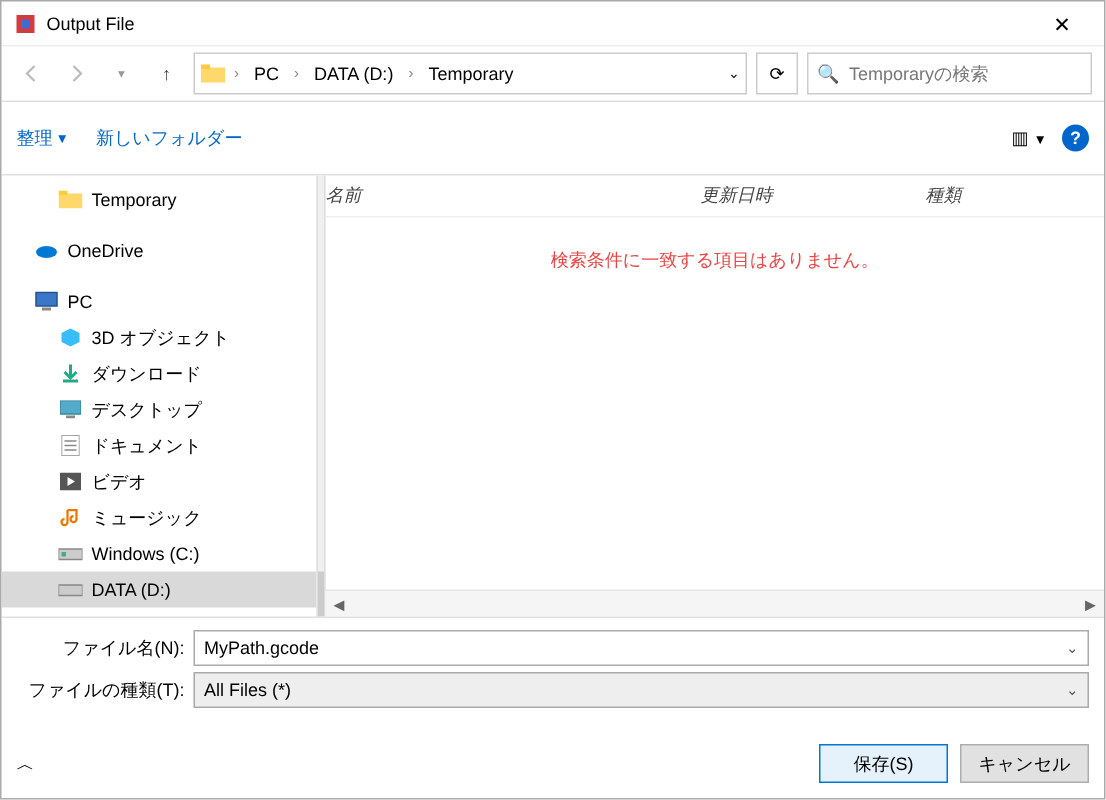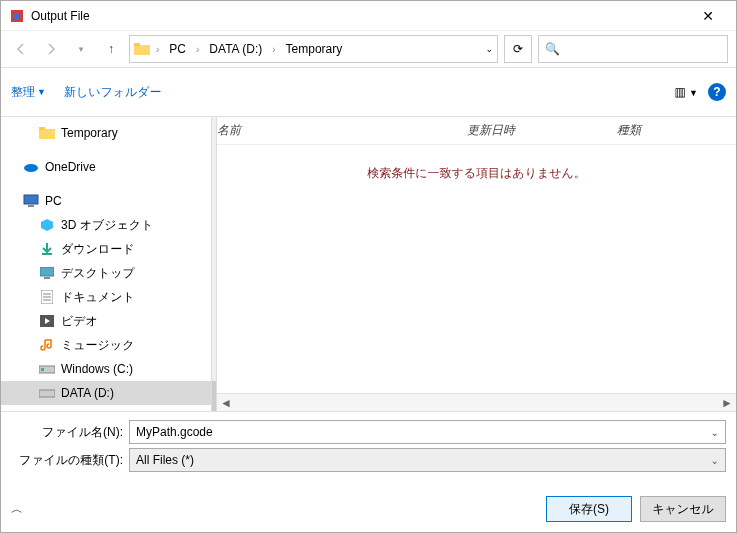--- a/index.html
+++ b/index.html
@@ -29,21 +29,21 @@
 .tree-item.selected { background: #d9d9d9; }
 .tree-item .ticon { width: 16px; height: 16px; display: flex; align-items: center; justify-content: center; }
 .splitter { width: 6px; background: #f0f0f0; border-left: 1px solid #ddd; border-right: 1px solid #ddd; display: flex; flex-direction: column; justify-content: flex-end; }
 .splitter .grip { height: 30px; background: #ccc; }
 .filepane { flex: 1; display: flex; flex-direction: column; }
 .colheaders { height: 28px; display: flex; align-items: center; border-bottom: 1px solid #eee; color: #444; }
 .colheaders > div { padding-left: 0; font-style: italic; }
 .col-name { width: 250px; }
 .col-date { width: 150px; }
 .col-type { flex: 1; }
-.empty-msg { text-align: center; color: #7f1d1d; padding-top: 20px; }
+.empty-msg { text-align: center; color: #ef4444; padding-top: 20px; }
 .hscroll { height: 18px; border-top: 1px solid #e4e4e4; display: flex; align-items: center; background: #f5f5f5; }
 .hscroll .arr { width: 18px; text-align: center; color: #666; }
 .hscroll .track { flex: 1; }
 .bottom { border-top: 1px solid #e0e0e0; padding: 8px 10px 10px 10px; }
 .fieldrow { display: flex; align-items: center; margin-bottom: 4px; }
 .fieldrow label { width: 118px; text-align: right; padding-right: 6px; }
 .fieldrow .combo { flex: 1; height: 24px; border: 1px solid #aaa; background: #fff; display: flex; align-items: center; padding: 0 6px; }
 .fieldrow .combo.gray { background: #eee; }
 .fieldrow .combo .val { flex: 1; }
 .fieldrow .combo .dd { color: #555; font-size: 10px; }
@@ -94,20 +94,21 @@
     <span class="bc-sep">›</span>
     <span class="bc-item">DATA (D:)</span>
     <span class="bc-sep">›</span>
     <span class="bc-item">Temporary</span>
     <span class="spacer"></span>
     <span class="caret">⌄</span>
   </div>
   <span class="refresh">⟳</span>
   <div class="searchbox">
     <span>🔍</span>
+    <span>Temporaryの検索</span>
   </div>
 </div>
 
 <div class="toolbar">
   <div class="tb-left">
     <span class="tb-item">
         <span>整理</span>
         <span class="caret">▼</span>
       </span>
     <span class="tb-item">新しいフォルダー</span>

